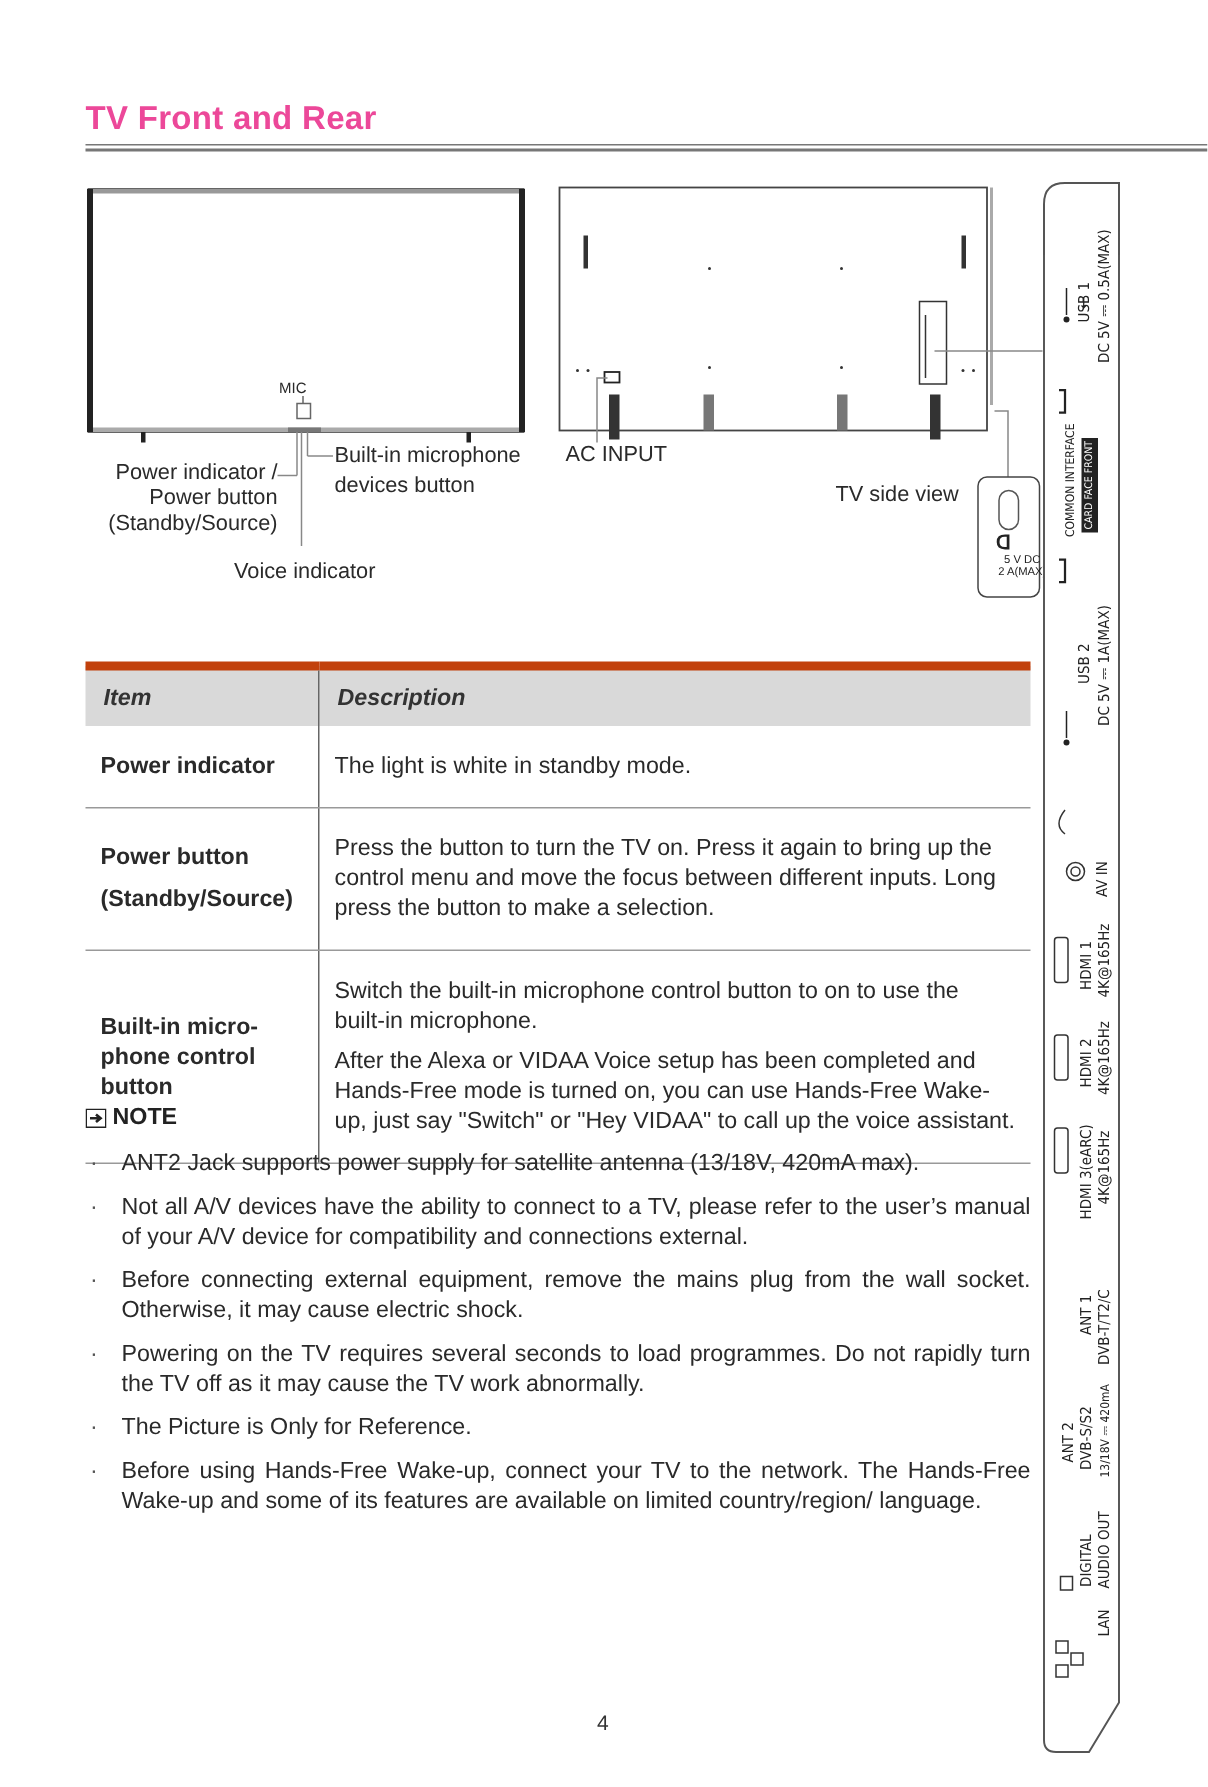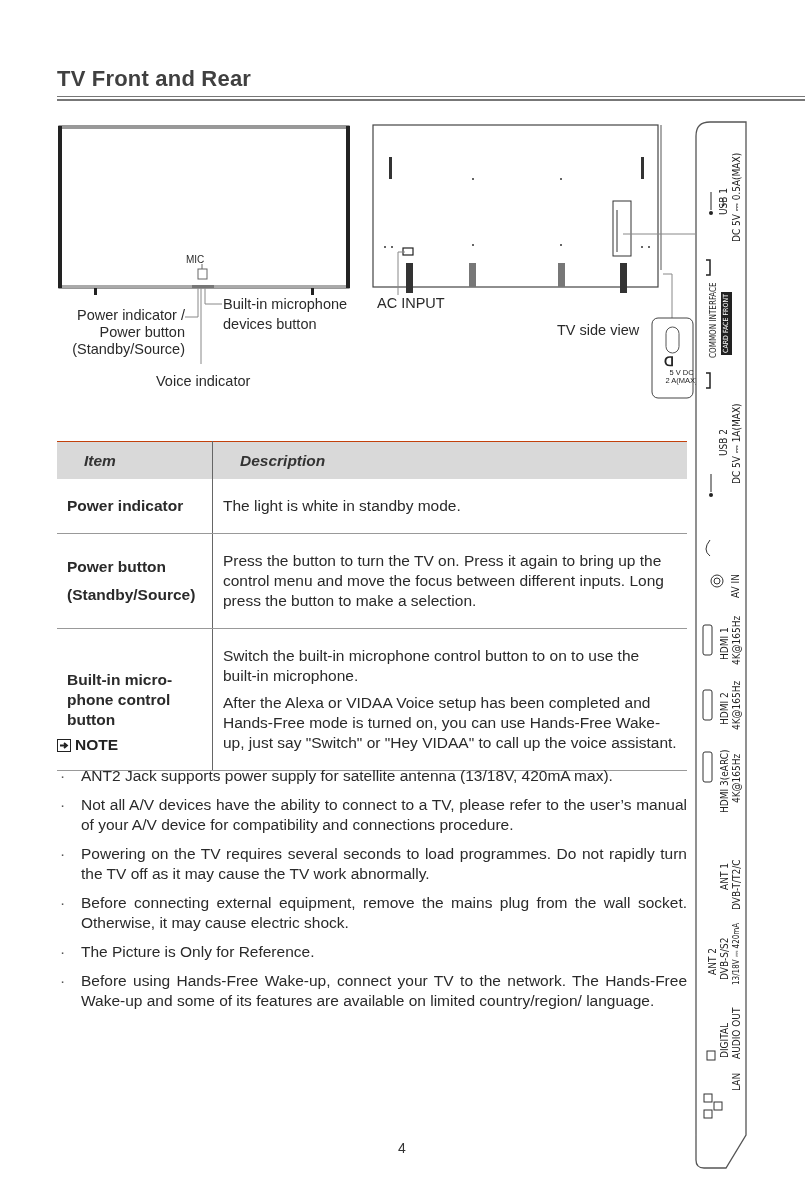--- a/index.html
+++ b/index.html
@@ -1,28 +1,28 @@
 <!DOCTYPE html>
 <html><head>
 <meta charset="utf-8">
 <style>
   html, body { margin: 0; padding: 0; background: #ffffff; }
   body { width: 805px; height: 1191px; position: relative; overflow: hidden;
          font-family: "Liberation Sans", sans-serif; color: #222; }
   .abs { position: absolute; }
-  .title { left: 57px; top: 66px; font-size: 22px; font-weight: bold; color: #404040; letter-spacing: 0.2px; }
+  .title { left: 57px; top: 66px; font-size: 22px; font-weight: bold; color: #ec4899; letter-spacing: 0.2px; }
   .rule1 { left: 57px; top: 96px; width: 748px; height: 1px; background: #777; }
   .rule2 { left: 57px; top: 99px; width: 748px; height: 2px; background: #777; }
 
   .lbl { font-size: 14.5px; color: #2a2a2a; line-height: 17px; white-space: nowrap; }
 
   
   .tbl { left: 57px; top: 441px; width: 630px; border-collapse: collapse; }
   .tbl th { background: #d9d9d9; text-align: left; font-style: italic; font-weight: bold;
-            font-size: 15.5px; color: #333; height: 37px; padding: 0 27px; border-top: 1px solid #c2410c; }
+            font-size: 15.5px; color: #333; height: 37px; padding: 0 12px; border-top: 6px solid #c2410c; }
   .tbl td { font-size: 15.5px; color: #2a2a2a; line-height: 20px; vertical-align: middle;
             border-bottom: 1px solid #999; padding: 17px 10px; }
   .tbl td.item { font-weight: bold; width: 135px; border-right: 1px solid #666; }
   .tbl th.item { border-right: 1px solid #666; }
   .tbl td p { margin: 0; }
   .tbl td p + p { margin-top: 7px; }
 
   .note-head { left: 57px; top: 736px; font-size: 15.5px; font-weight: bold; color: #222; display: flex; align-items: center; gap: 4px; }
   .notes { left: 57px; top: 766px; width: 630px; list-style: none; margin: 0; padding: 0; }
   .notes li { position: relative; padding-left: 24px; font-size: 15.5px; line-height: 20px; color: #2a2a2a;
@@ -205,20 +205,20 @@
 
 <div class="abs note-head">
   <svg width="14" height="13">
     <rect x="0.5" y="0.5" width="13" height="12" fill="#fff" stroke="#222"></rect>
     <path d="M3,6.5 H9 M7,4 L10,6.5 L7,9" stroke="#222" stroke-width="1.8" fill="none"></path>
   </svg>
   <span>NOTE</span>
 </div>
 <ul class="abs notes">
   <li>ANT2 Jack supports power supply for satellite antenna (13/18V, 420mA max).</li>
-  <li>Not all A/V devices have the ability to connect to a TV, please refer to the user’s manual of your A/V device for compatibility and connections procedure.</li>
+  <li>Not all A/V devices have the ability to connect to a TV, please refer to the user’s manual of your A/V device for compatibility and connections external.</li>
+  <li>Before connecting external equipment, remove the mains plug from the wall socket. Otherwise, it may cause electric shock.</li>
   <li>Powering on the TV requires several seconds to load programmes. Do not rapidly turn the TV off as it may cause the TV work abnormally.</li>
-  <li>Before connecting external equipment, remove the mains plug from the wall socket. Otherwise, it may cause electric shock.</li>
   <li>The Picture is Only for Reference.</li>
   <li>Before using Hands-Free Wake-up, connect your TV to the network. The Hands-Free Wake-up and some of its features are available on limited country/region/ language.</li>
 </ul>
 
 <div class="abs pageno">4</div>
 
 </body></html>

